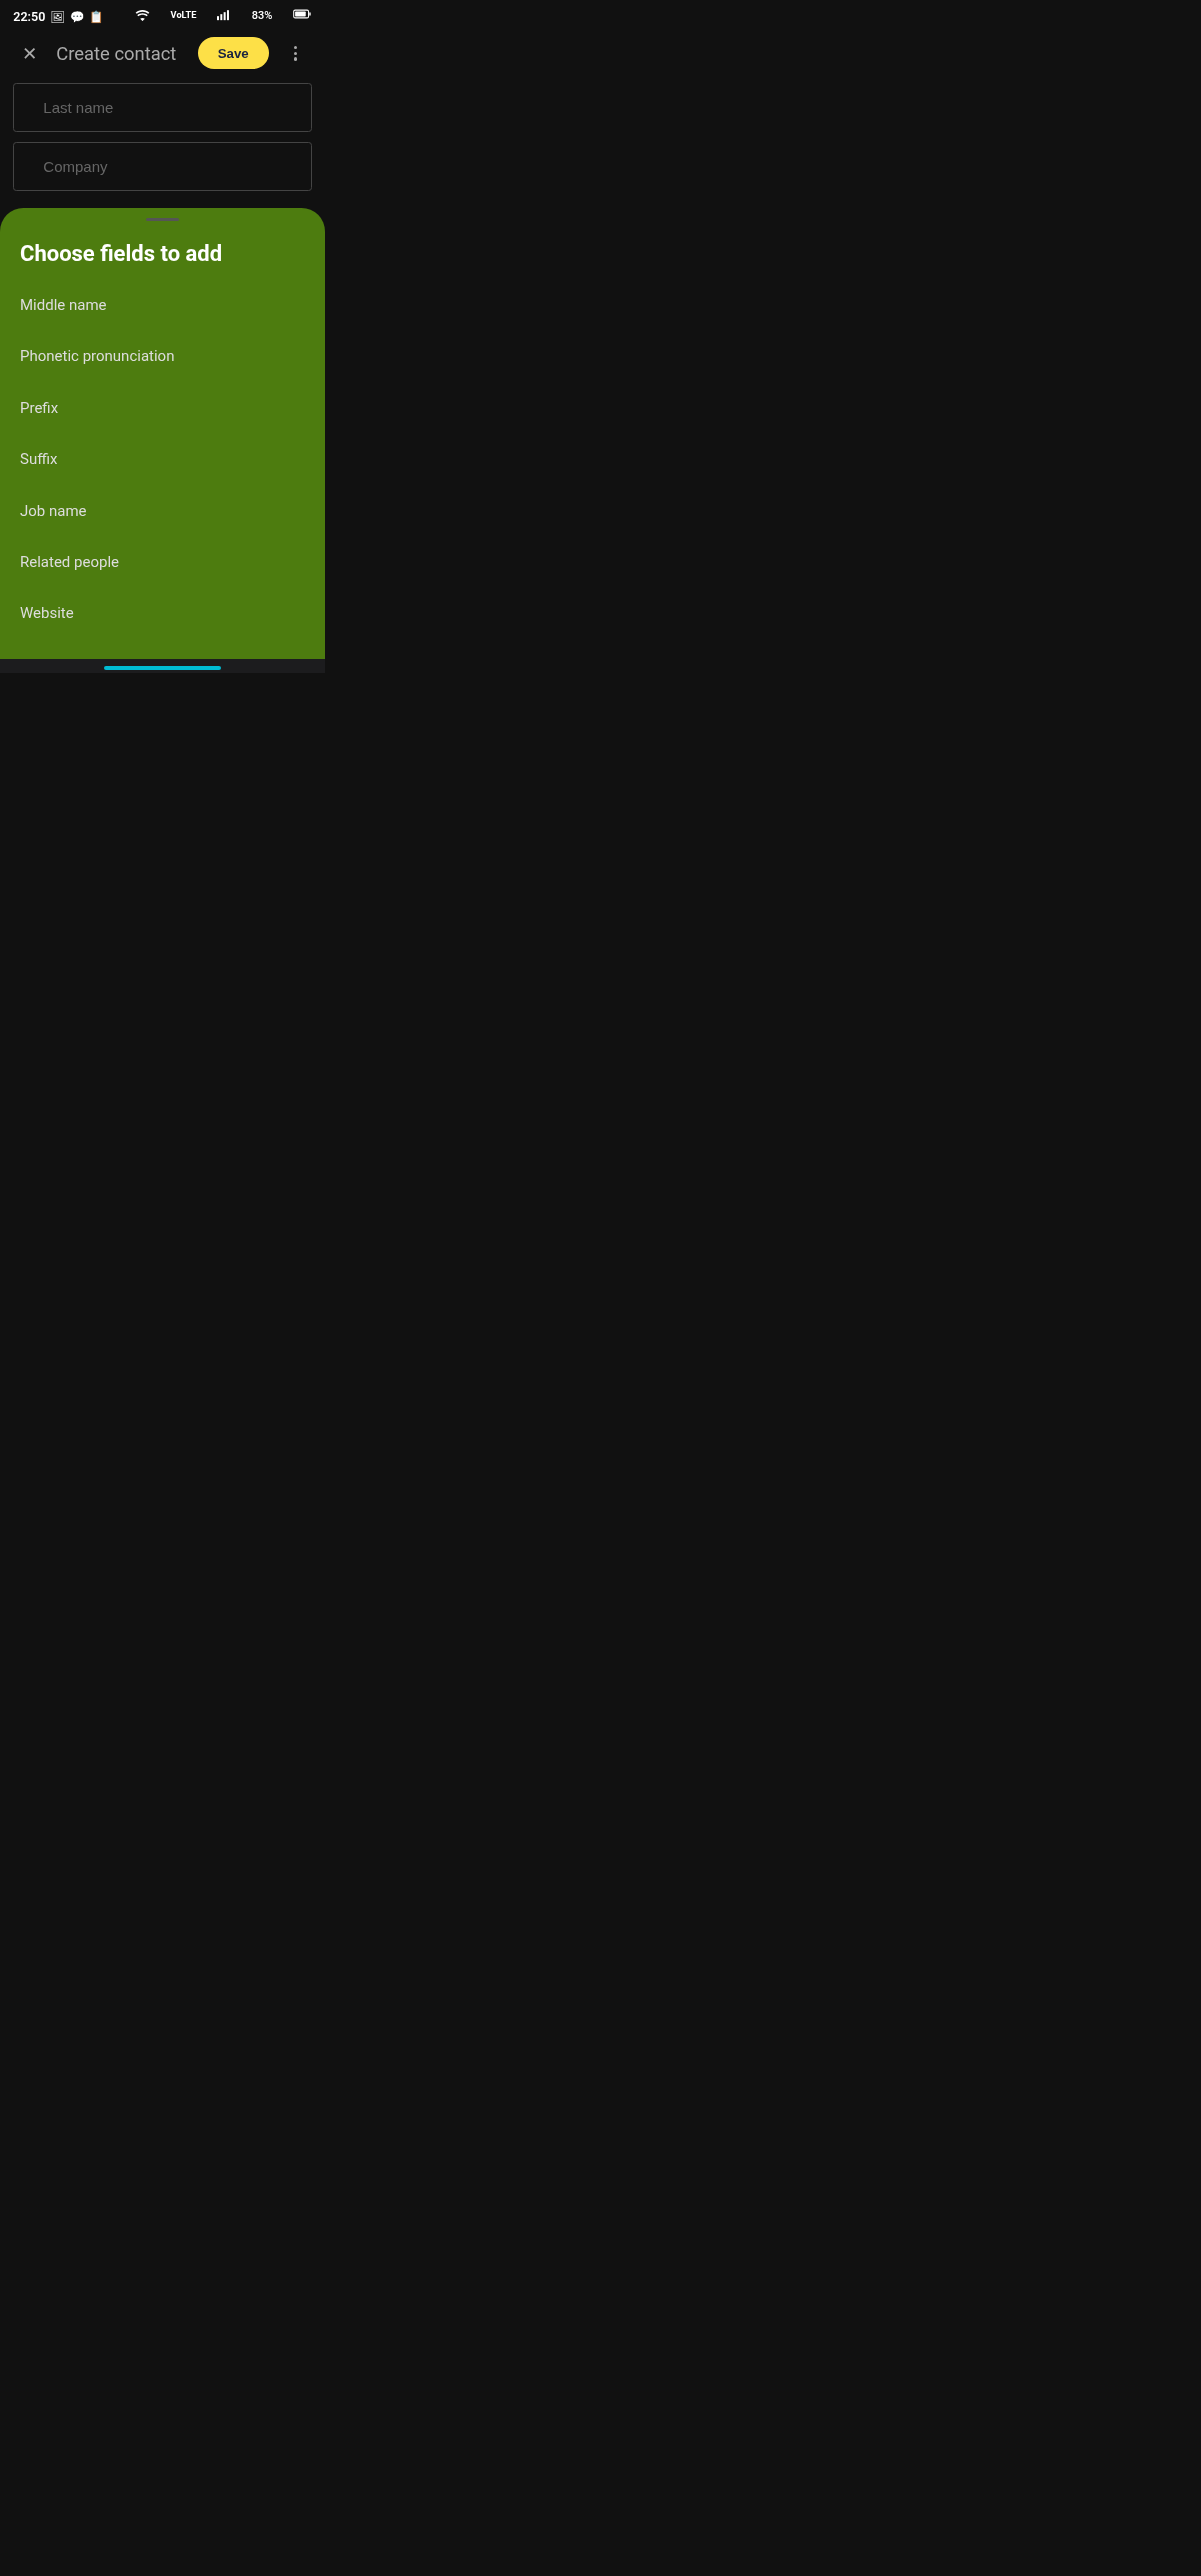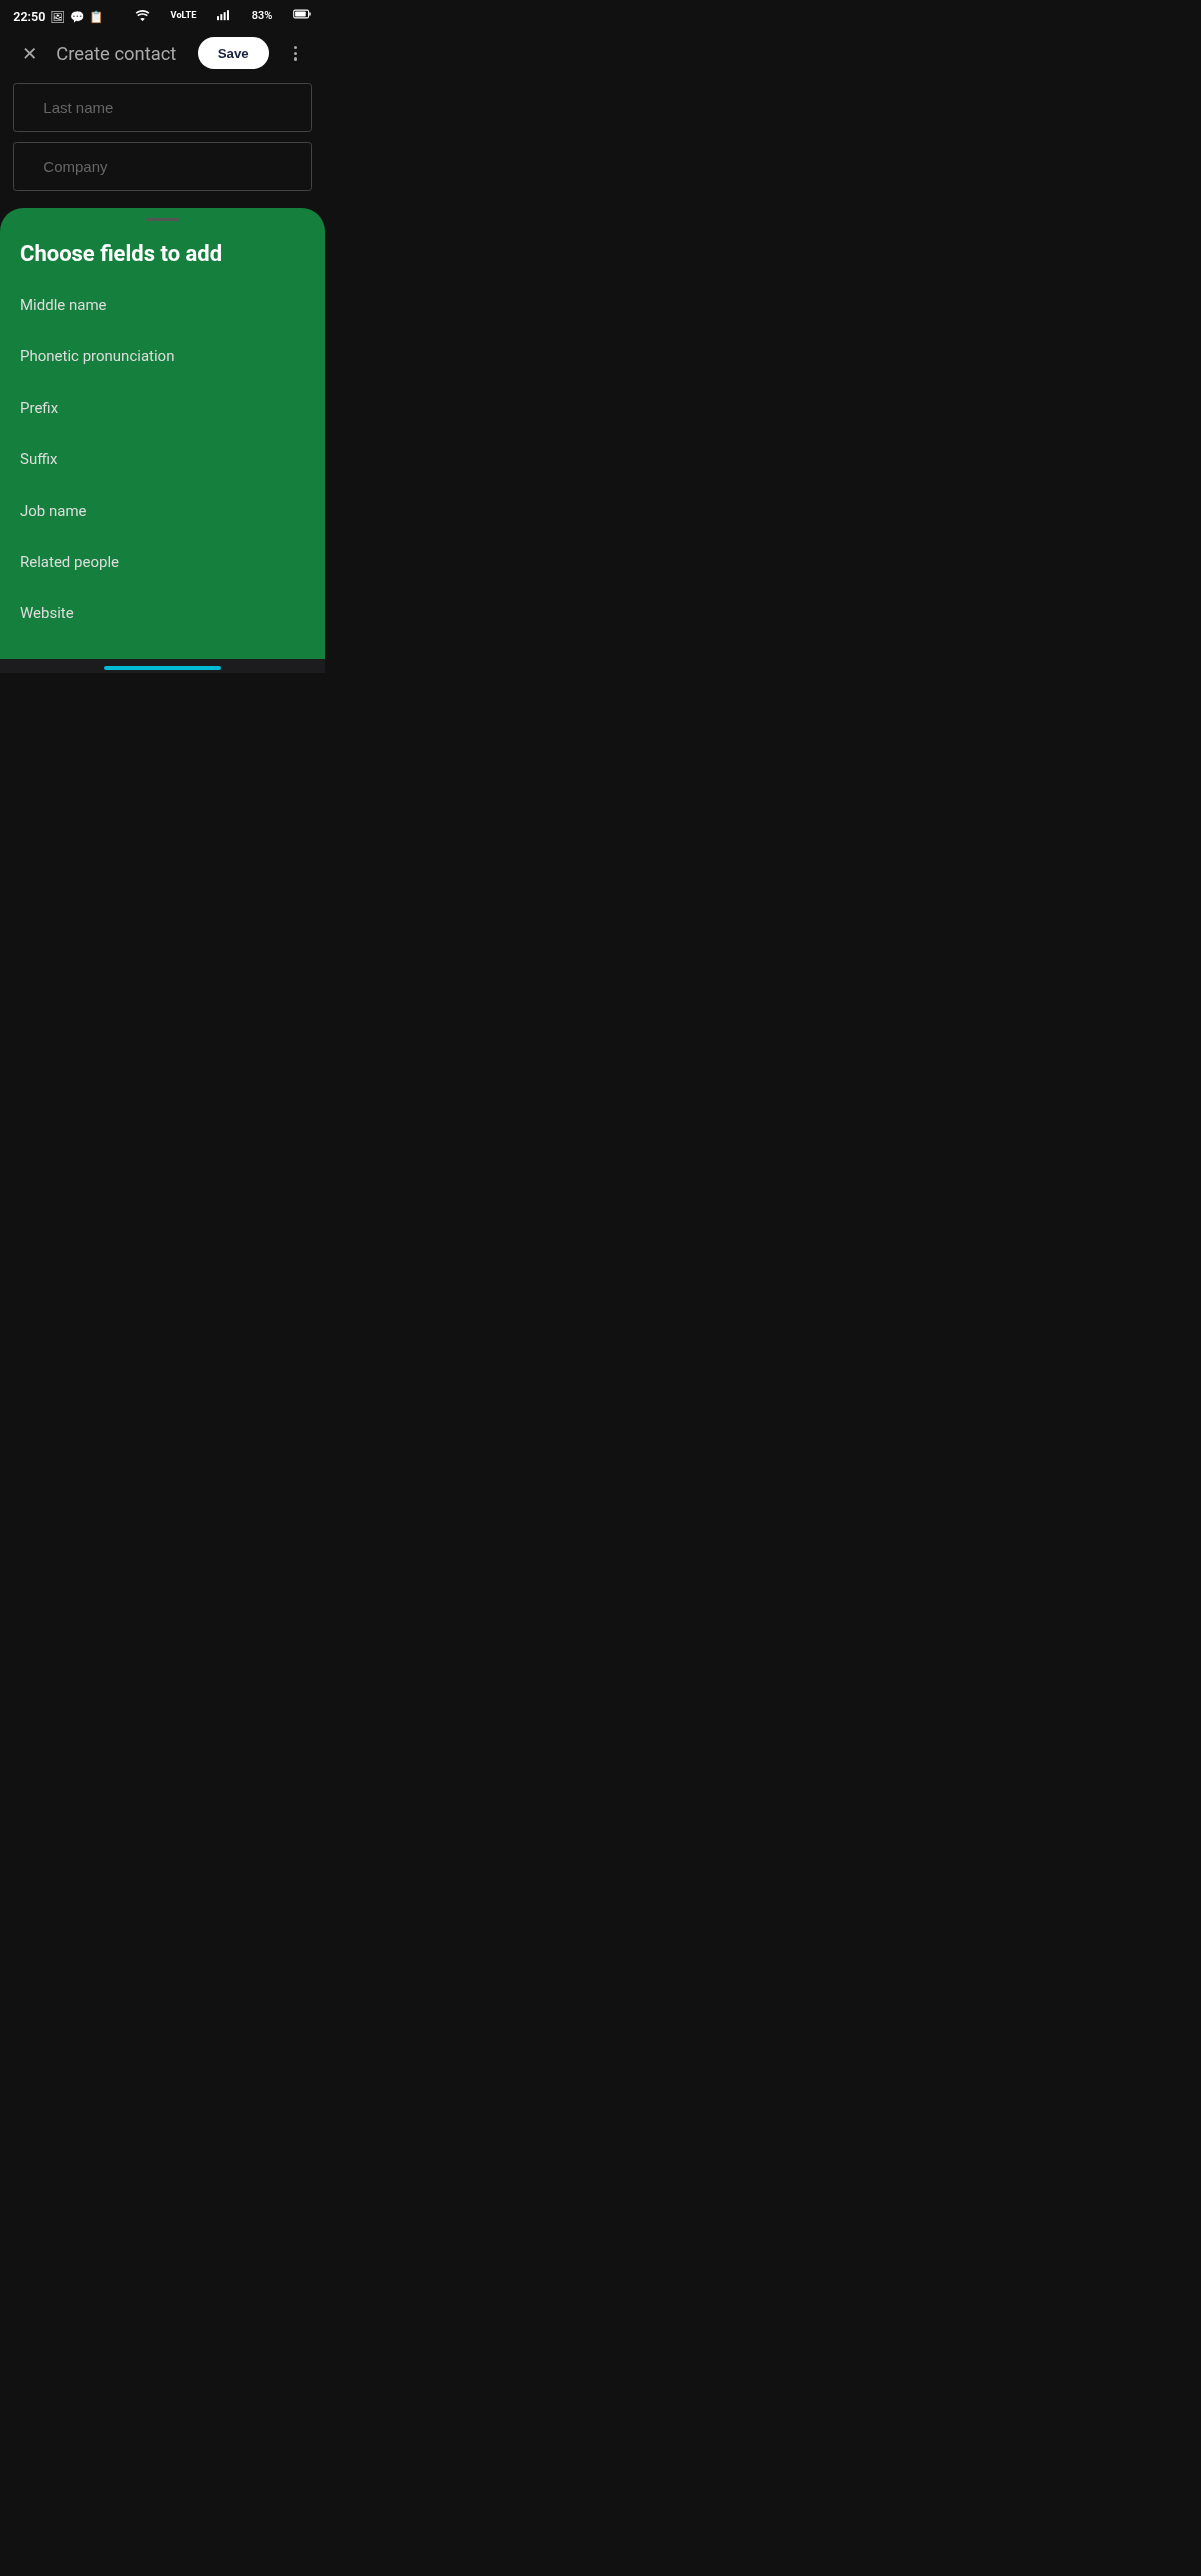--- a/index.html
+++ b/index.html
@@ -77,21 +77,21 @@
 
     .nav-title {
       flex: 1;
       font-size: 18.4px;
       font-weight: 400;
       color: #aaaaaa;
       letter-spacing: 0;
     }
 
     .save-btn {
-      background-color: #ffffff;
+      background-color: #fde047;
       color: #1a2340;
       border: none;
       border-radius: 20px;
       padding: 8.3px 20px;
       font-size: 13.3px;
       font-weight: 600;
       cursor: pointer;
     }
 
     .more-btn {
@@ -131,21 +131,21 @@
       margin-bottom: 10px;
       outline: none;
     }
 
     .text-input::placeholder {
       color: #666666;
     }
 
     
     .bottom-sheet {
-      background-color: #15803d;
+      background-color: #4d7c0f;
       border-radius: 23.4px 23.4px 0 0;
       padding: 10px 0 20px;
       margin-top: 6.7px;
     }
 
     .drag-handle {
       width: 33px;
       height: 3.3px;
       background-color: #555555;
       border-radius: 1.7px;

